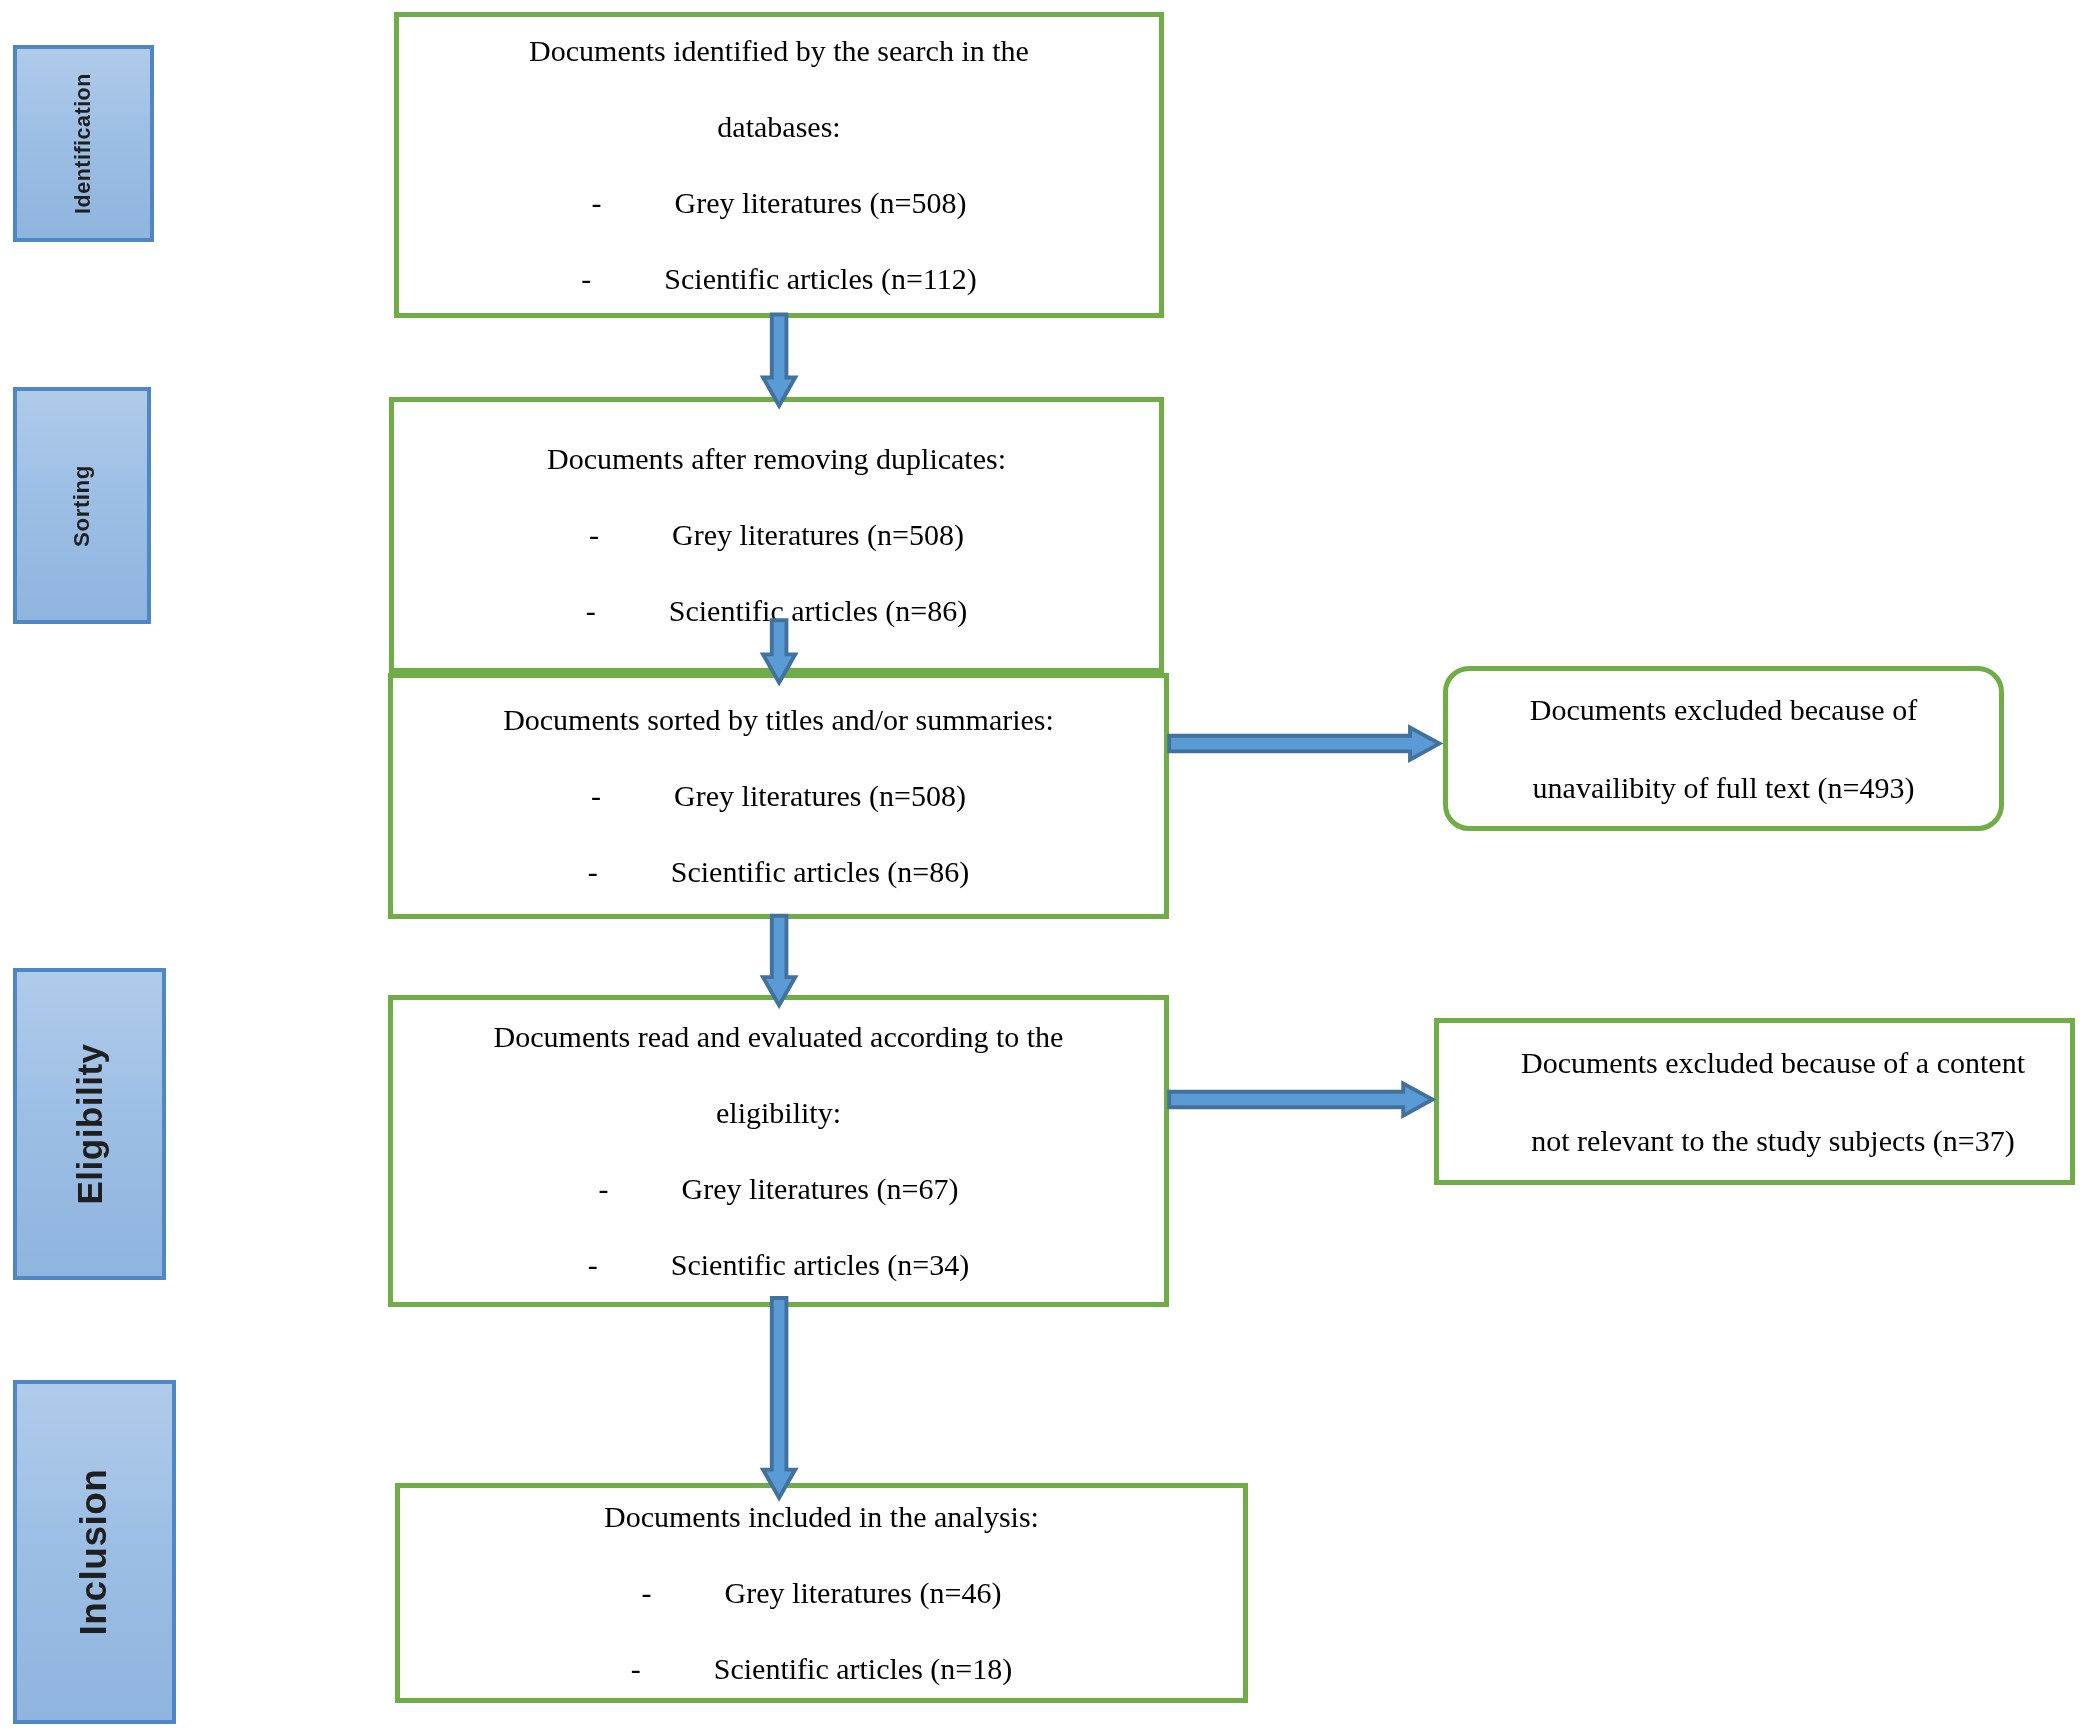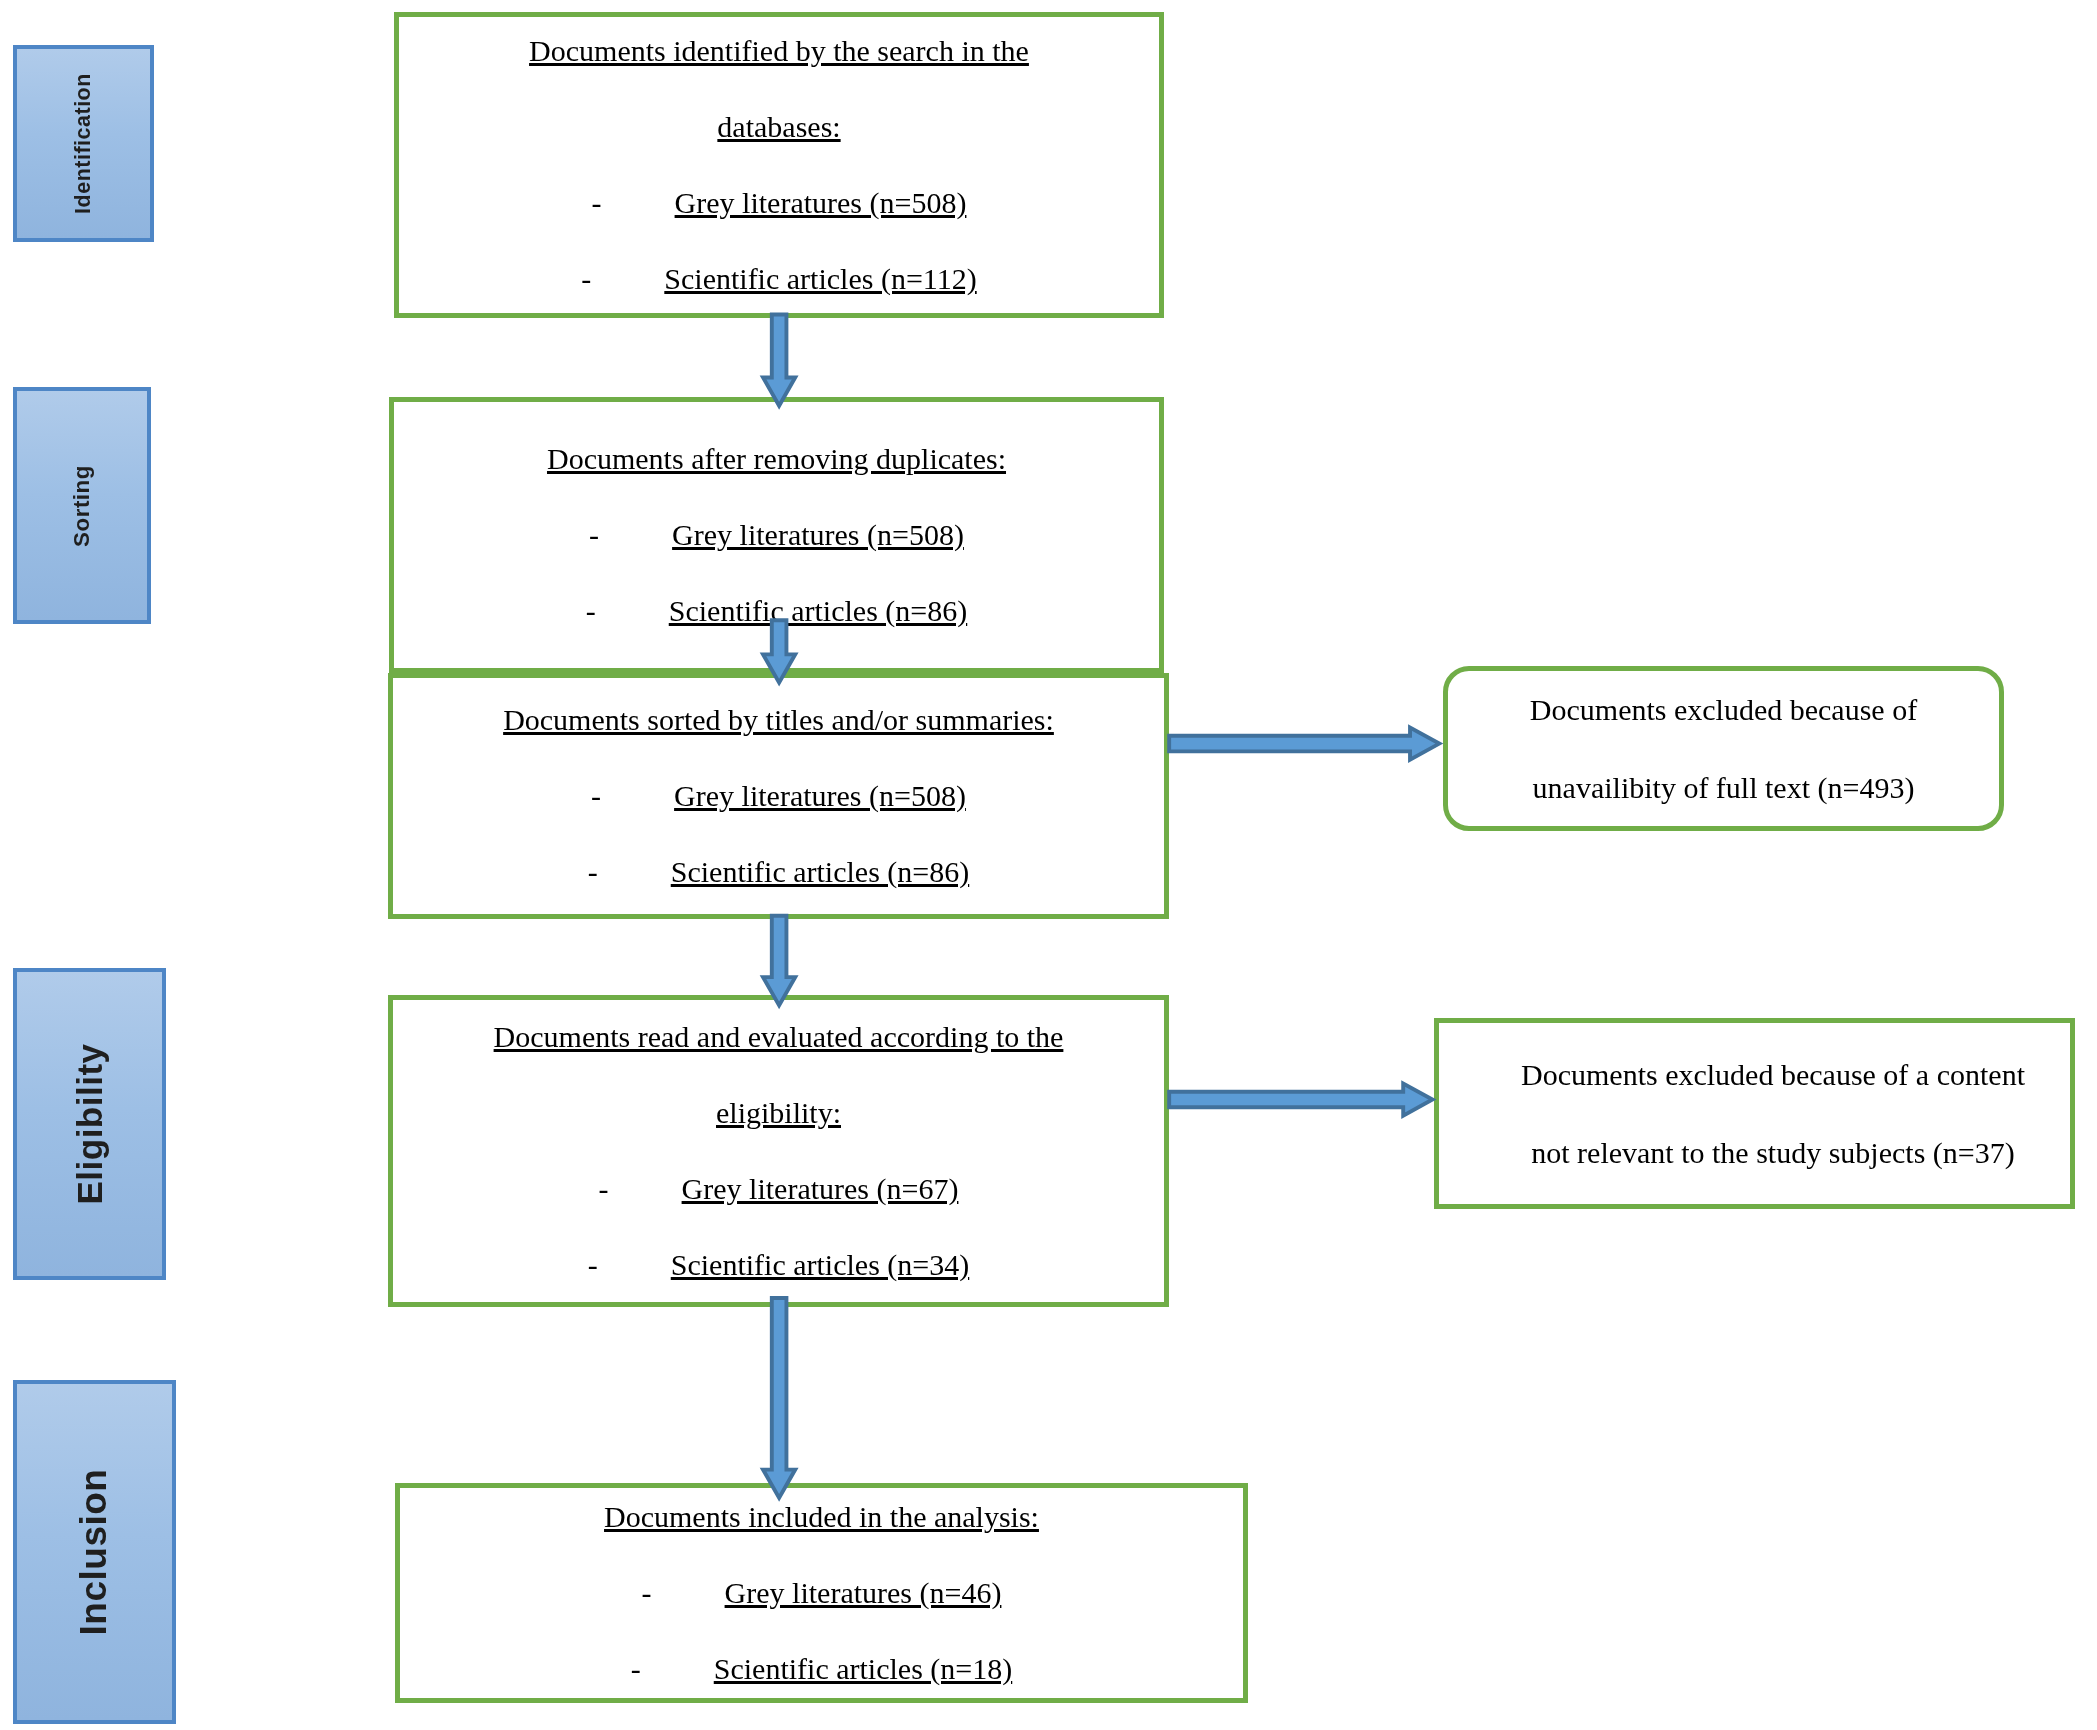--- a/index.html
+++ b/index.html
@@ -53,21 +53,20 @@
     flex-direction: column;
     justify-content: center;
     align-items: center;
     color: #000000;
     font-size: 30px;
   }
   .flow-box .line {
     line-height: 76px;
     text-align: left;
     white-space: nowrap;
-    text-decoration: underline;
   }
   .flow-box .bullet .dash {
     display: inline-block;
     margin-right: 73px;
   }
   .box-identified   { left: 394px; top: 12.2px;   width: 770px; height: 306px; }
   .box-deduplicated { left: 389px; top: 397px;  width: 775px; height: 276px; }
   .box-sorted       { left: 388px; top: 673px; width: 781px; height: 246px; }
   .box-evaluated    { left: 388px; top: 995px; width: 781px; height: 312px; }
   .box-included     { left: 395px; top: 1483px; width: 853px; height: 220px; }
@@ -84,21 +83,21 @@
     align-items: center;
     color: #000000;
     font-size: 30px;
   }
   .side-box .line {
     line-height: 78px;
     text-align: center;
     white-space: nowrap;
   }
   .box-excluded-fulltext  { left: 1443px; top: 666px; width: 561px; height: 165px; border-radius: 26px; }
-  .box-excluded-relevance { left: 1434px; top: 1018px; width: 641px; height: 191px; padding-left: 37px; }
+  .box-excluded-relevance { left: 1434px; top: 1018px; width: 641px; height: 167px; padding-left: 37px; }
 
   
   .arrow-layer {
     position: absolute;
     left: 0; top: 0;
     width: 2097px;
     height: 1730px;
     pointer-events: none;
   }
   .arrow-layer polygon {

